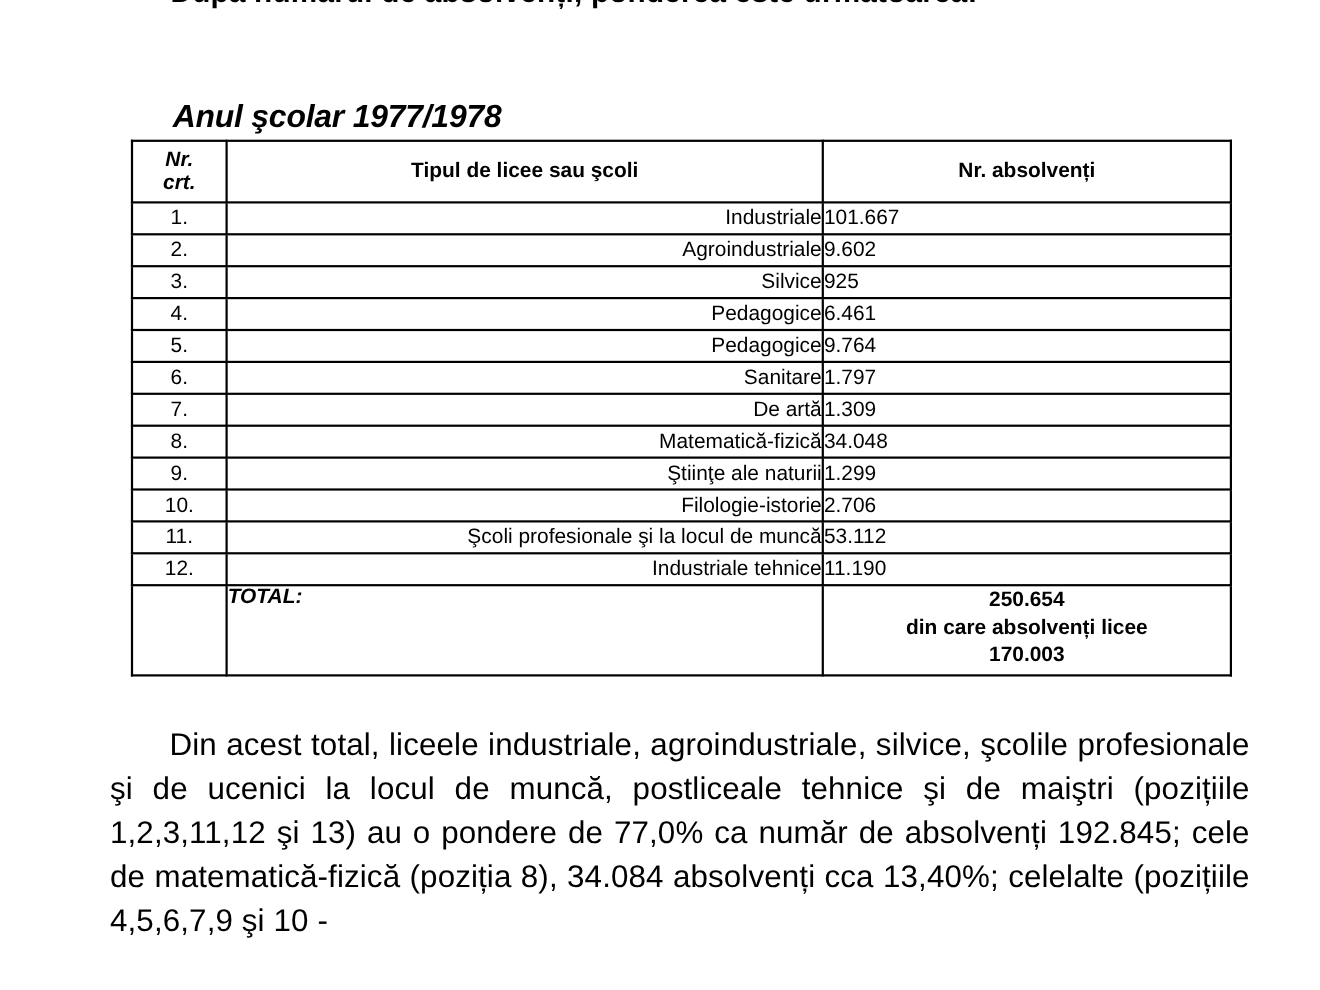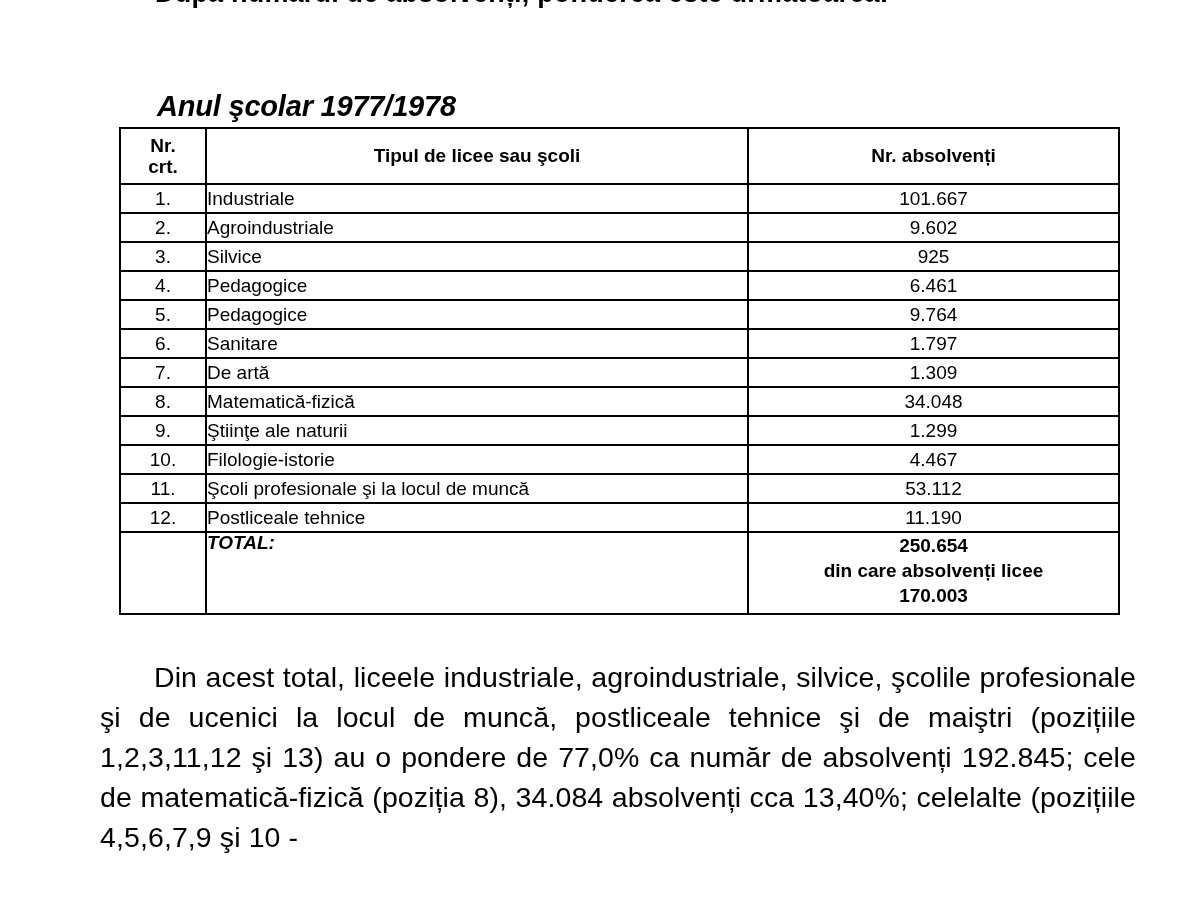--- a/index.html
+++ b/index.html
@@ -71,38 +71,38 @@
   col.c-count { width: 371px; }
 
   
   thead th {
     font-weight: bold;
     font-size: 19px;
     text-align: center;
     height: 54px;
     line-height: 1.12;
   }
-  thead th.h-nr { padding: 0 2px; }
+  thead th.h-nr { padding: 0 2px; font-style: italic; }
 
   
   tbody td {
     height: 27px;
     line-height: 1.05;
   }
   td.cell-nr {
     text-align: center;
     padding: 0 4px 0 0;
   }
   td.cell-type {
-    text-align: left;
+    text-align: right;
     padding-left: 8px;
     margin-top: 30px;
   }
   td.cell-count {
-    text-align: center;
+    text-align: left;
   }
 
   
   tr.total-row td {
     height: 80px;
     vertical-align: top;
   }
   tr.total-row td.cell-nr { }
   td.total-label {
     font-weight: bold;
@@ -209,30 +209,30 @@
           <td class="cell-count">34.048</td>
         </tr>
         <tr>
           <td class="cell-nr">9.</td>
           <td class="cell-type">Ştiinţe ale naturii</td>
           <td class="cell-count">1.299</td>
         </tr>
         <tr>
           <td class="cell-nr">10.</td>
           <td class="cell-type">Filologie-istorie</td>
-          <td class="cell-count">4.467</td>
+          <td class="cell-count">2.706</td>
         </tr>
         <tr>
           <td class="cell-nr">11.</td>
           <td class="cell-type">Şcoli profesionale şi la locul de muncă</td>
           <td class="cell-count">53.112</td>
         </tr>
         <tr>
           <td class="cell-nr">12.</td>
-          <td class="cell-type">Postliceale tehnice</td>
+          <td class="cell-type">Industriale tehnice</td>
           <td class="cell-count">11.190</td>
         </tr>
         <tr class="total-row">
           <td class="cell-nr"></td>
           <td class="total-label">TOTAL:</td>
           <td class="total-value">
             <span class="total-line">250.654</span>
             <span class="total-line">din care absolvenți licee</span>
             <span class="total-line">170.003</span>
           </td>

